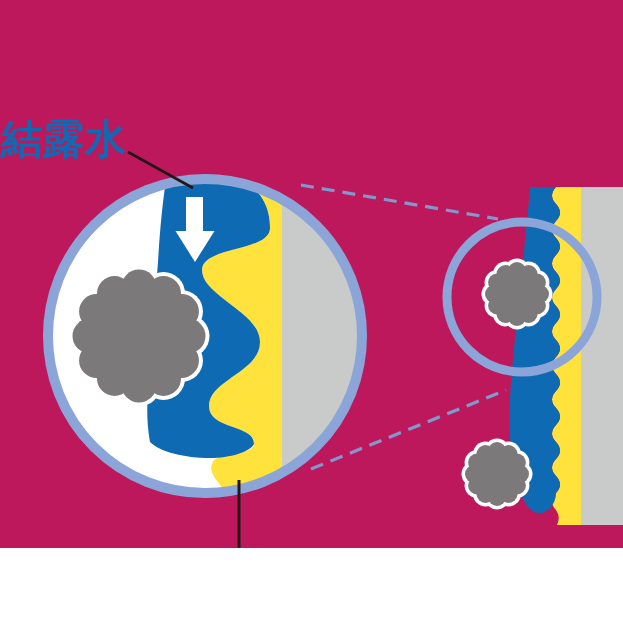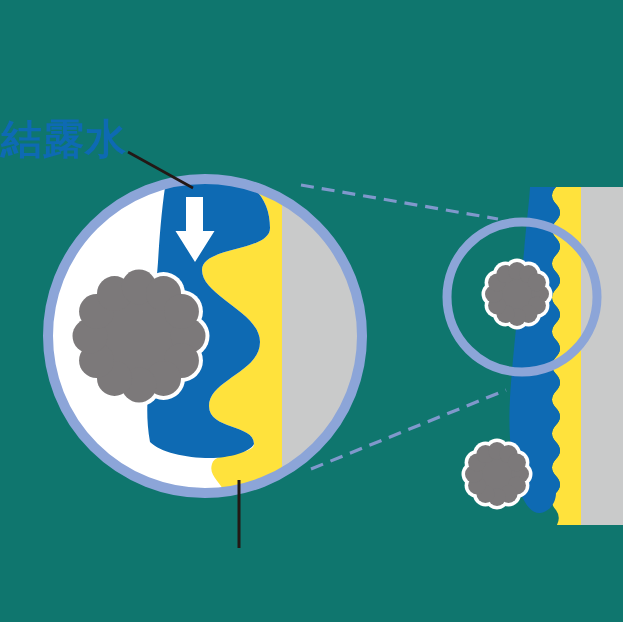--- a/index.html
+++ b/index.html
@@ -1,17 +1,17 @@
 <!DOCTYPE html>
 <html><head>
 <meta charset="utf-8">
 <style>
   html,body{margin:0;padding:0;background:#fff;}
   body{font-family:"Liberation Sans","DejaVu Sans",sans-serif;}
-  .stage{position:relative;width:623px;height:622px;background:#0f766e;overflow:hidden;}
+  .stage{position:relative;width:623px;height:548px;background:#be185d;overflow:hidden;}
   svg{display:block;}
   text.label{font-family:"Liberation Sans","DejaVu Sans",sans-serif;font-weight:600;}
 </style>
 </head>
 <body>
 
 <div class="stage">
 <svg width="623" height="622" viewBox="0 0 623 622" xmlns="http://www.w3.org/2000/svg">
 
   <defs>

